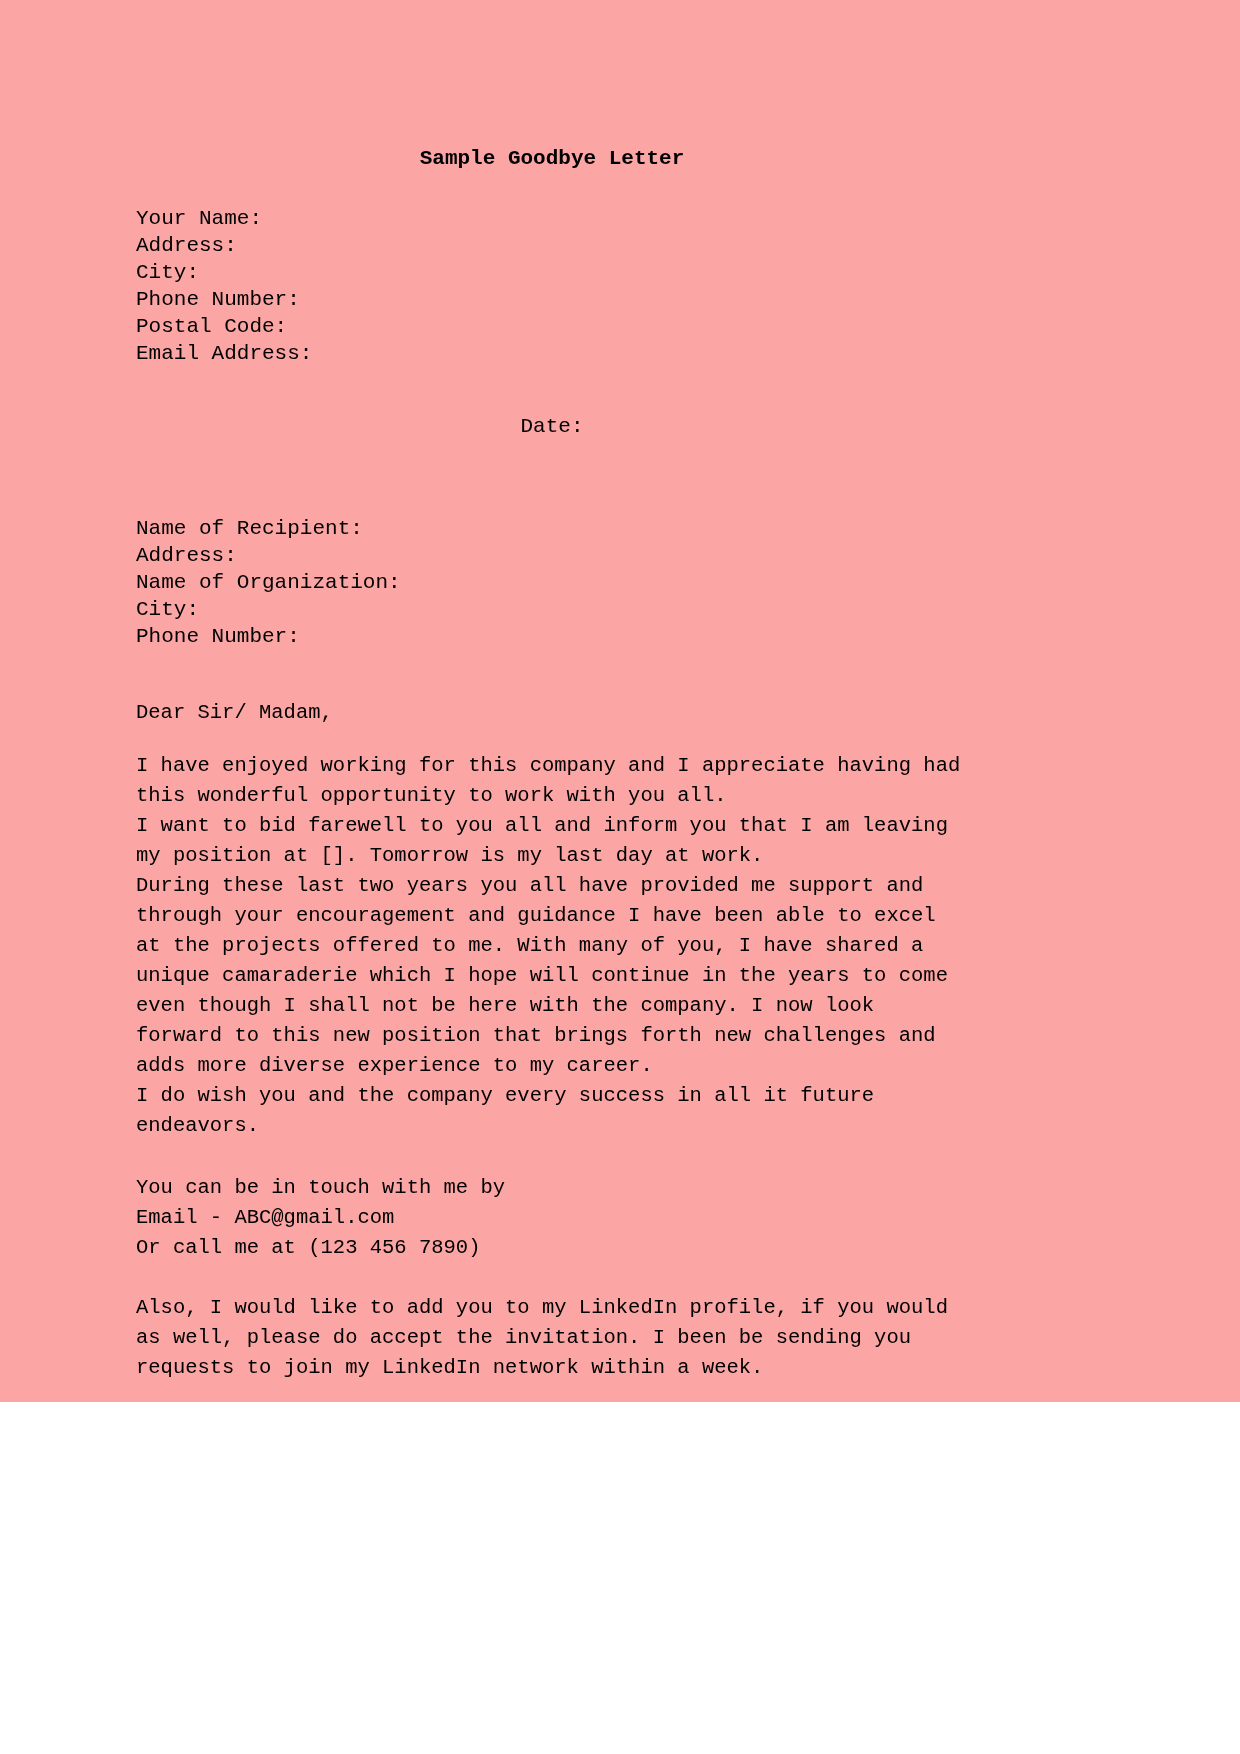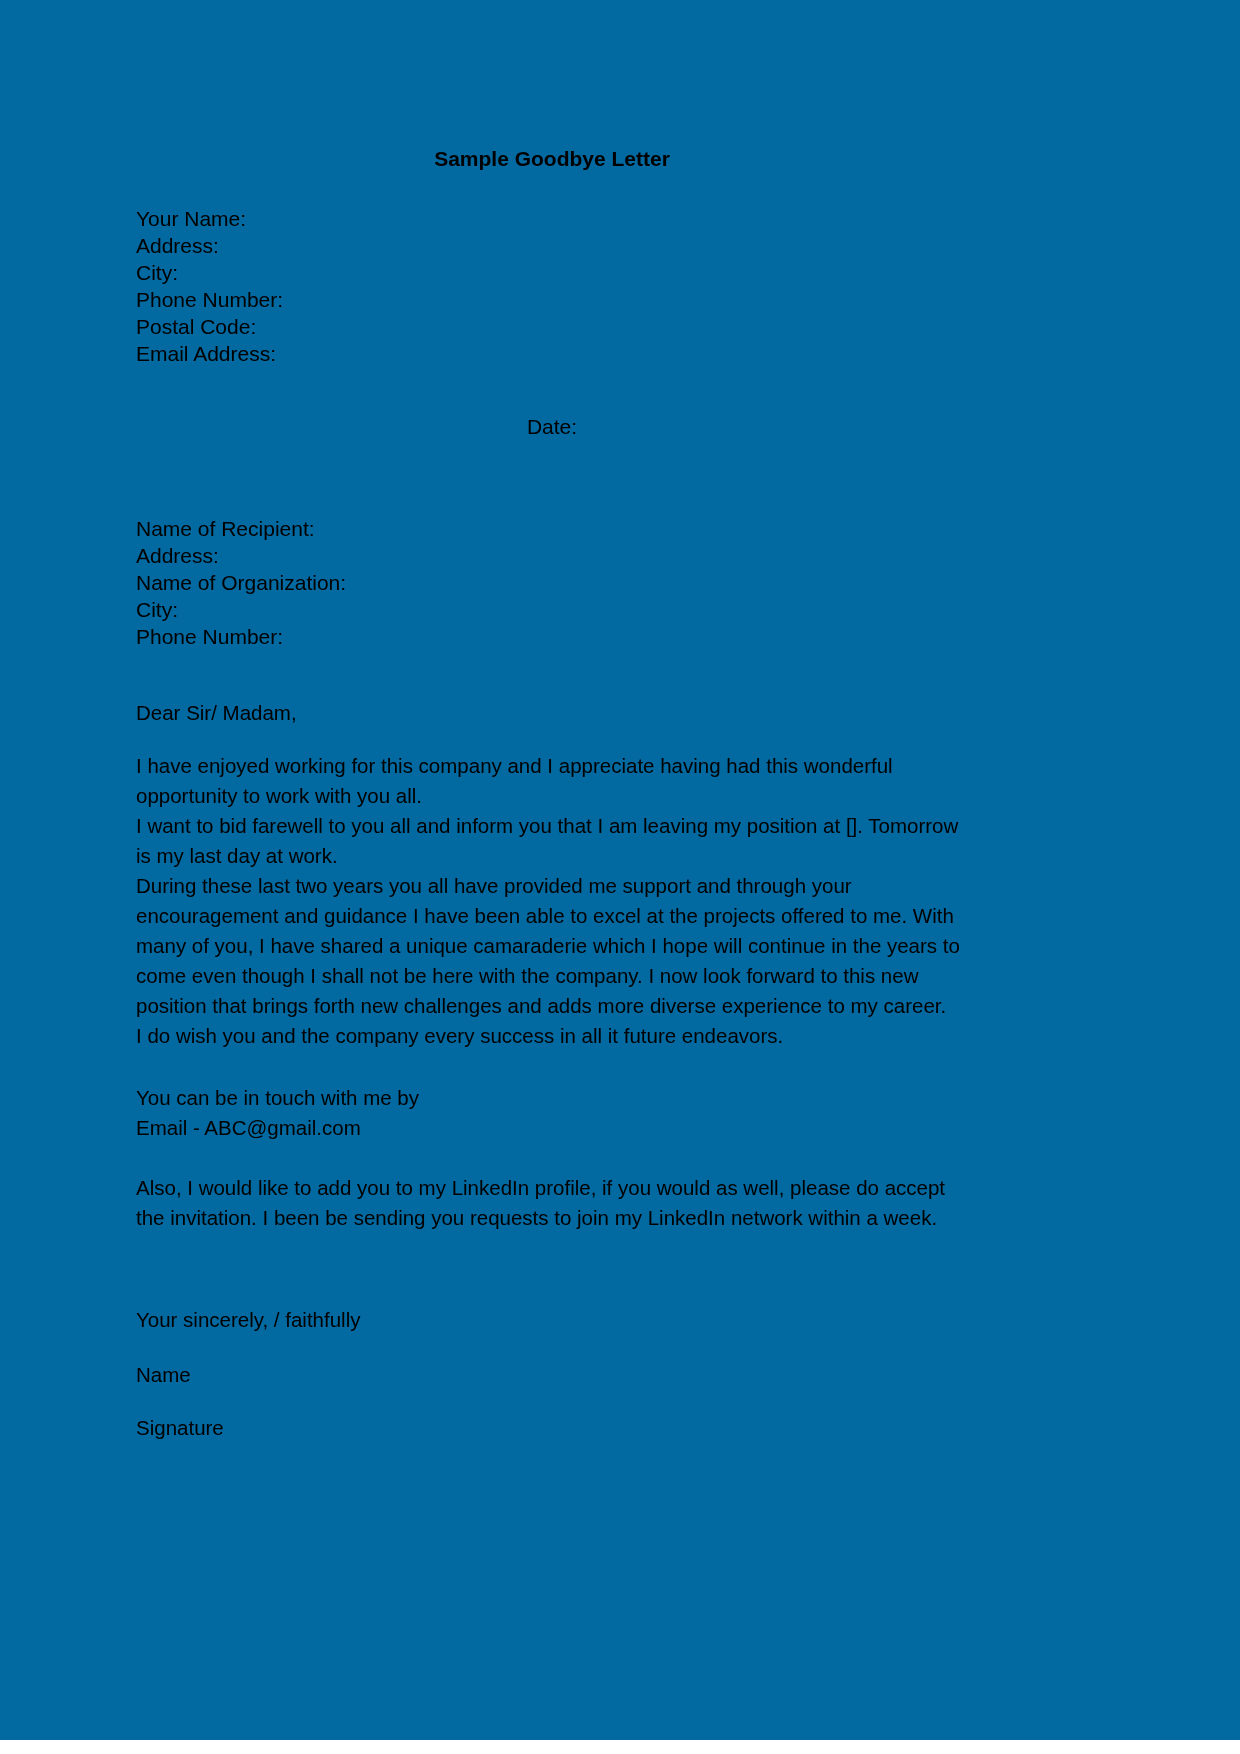--- a/index.html
+++ b/index.html
@@ -3,24 +3,24 @@
 <meta charset="utf-8">
 <style>
   html, body {
     margin: 0;
     padding: 0;
     background: #ffffff;
   }
   .page {
     position: relative;
     width: 1240px;
-    height: 1740px;
-    background: #0369a1;
+    height: 1402px;
+    background: #fca5a5;
     color: #000000;
-    font-family: Liberation Sans, sans-serif;
+    font-family: Liberation Mono, monospace;
     overflow: hidden;
   }
   .content {
     padding-left: 136px;
     padding-right: 140px;
     width: 832px;
   }
   .title {
     margin: 145px 0 0 0;
     font-size: 21px;
@@ -79,20 +79,21 @@
     <div class="body-block">
       <p>I have enjoyed working for this company and I appreciate having had this wonderful opportunity to work with you all.</p>
       <p>I want to bid farewell to you all and inform you that I am leaving my position at []. Tomorrow is my last day at work.</p>
       <p>During these last two years you all have provided me support and through your encouragement and guidance I have been able to excel at the projects offered to me. With many of you, I have shared a unique camaraderie which I hope will continue in the years to come even though I shall not be here with the company. I now look forward to this new position that brings forth new challenges and adds more diverse experience to my career.</p>
       <p>I do wish you and the company every success in all it future endeavors.</p>
     </div>
 
     <div class="contact-block">
       <p>You can be in touch with me by</p>
       <p>Email - ABC@gmail.com</p>
+      <p>Or call me at (123 456 7890)</p>
     </div>
 
     <div class="linkedin-block">
       <p>Also, I would like to add you to my LinkedIn profile, if you would as well, please do accept the invitation. I been be sending you requests to join my LinkedIn network within a week.</p>
     </div>
 
     <div class="valediction">Your sincerely, / faithfully</div>
 
     <div class="name-line">Name</div>
 

